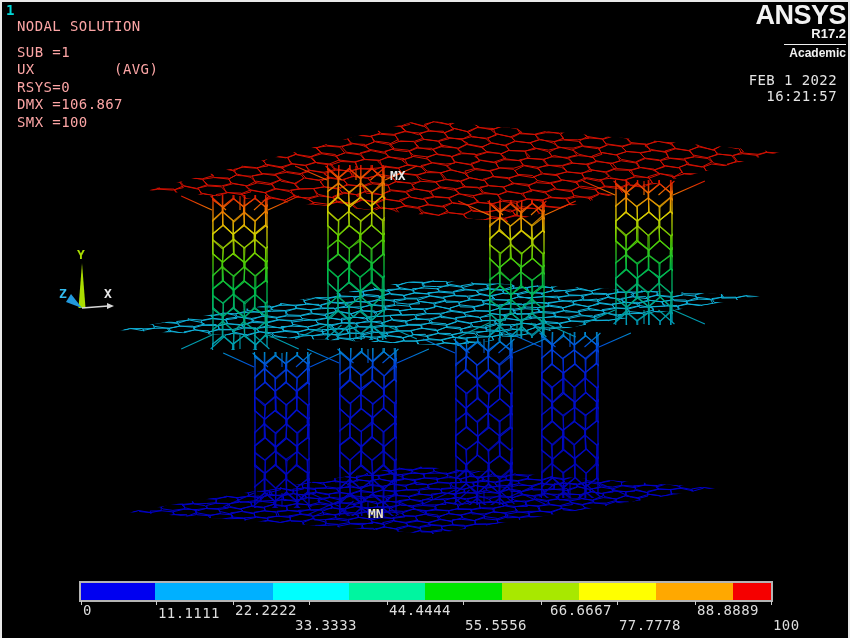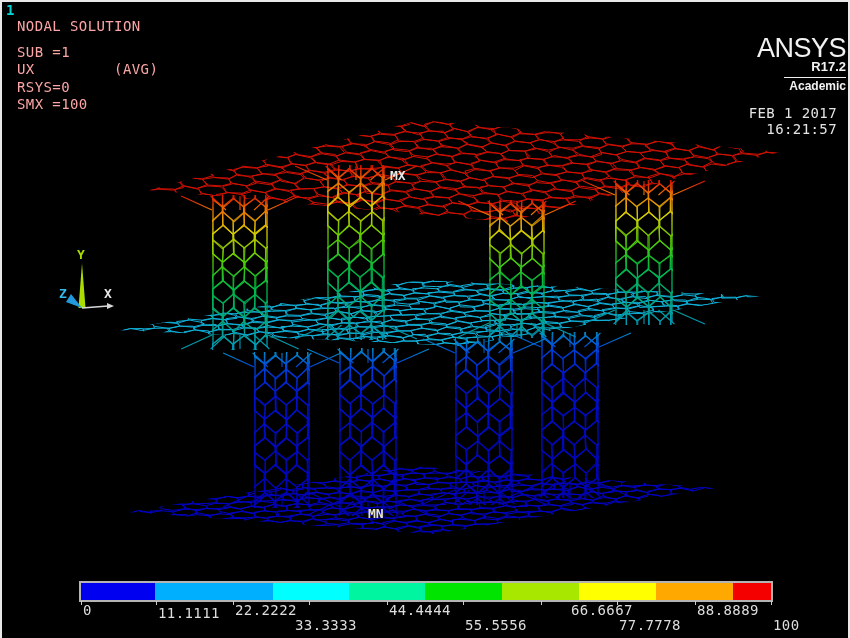--- a/index.html
+++ b/index.html
@@ -7,21 +7,21 @@
           font-family:"DejaVu Sans Mono",monospace;}
   .edge{position:absolute;background:#e8e8e8;}
   .edge-top{left:0;top:0;width:850px;height:2px;}
   .edge-left{left:0;top:0;width:2px;height:638px;}
   .edge-right{left:848px;top:0;width:2px;height:638px;}
   .frame-num{position:absolute;left:6px;top:2px;color:#00d8d8;font-size:14px;font-weight:bold;}
   .info{position:absolute;left:17px;top:18px;color:#fca5a5;font-size:14px;}
   .info div{white-space:pre;line-height:17.5px;letter-spacing:.4px;}
   .info div.first{margin-bottom:8px;}
   .logo{position:absolute;right:4px;top:3px;text-align:right;color:#f2f2f2;}
-  .brand{font-family:"Liberation Sans",sans-serif;font-weight:normal;font-size:27px;line-height:24px;letter-spacing:-.5px;margin-top:33px;}
+  .brand{font-family:"Liberation Sans",sans-serif;font-weight:bold;font-size:27px;line-height:24px;letter-spacing:-.5px;}
   .release{font-family:"Liberation Sans",sans-serif;font-weight:bold;font-size:13px;line-height:14px;}
   .rule{width:62px;height:1px;background:#f0f0f0;margin:3px 0 2px auto;}
   .academic{font-family:"Liberation Sans",sans-serif;font-weight:bold;font-size:12px;line-height:13px;}
   .stamp{font-size:14px;line-height:16px;letter-spacing:.4px;color:#e4e4e4;margin-right:9px;}
   .stamp.date{margin-top:12px;}
   #triad{position:absolute;left:55px;top:245px;}
   #scene{position:absolute;left:0;top:0;}
   #legend{position:absolute;left:0;top:0;width:850px;height:638px;pointer-events:none;}
   .bar{position:absolute;border:2px solid #b4b4b4;display:flex;}
   .seg{height:100%;}
@@ -37,29 +37,30 @@
   <div class="edge edge-left"></div>
   <div class="edge edge-right"></div>
 
   <span class="frame-num">1</span>
 
   <div class="info" id="info-panel">
       <div class="first">NODAL SOLUTION</div>
       <div>SUB =1</div>
       <div>UX         (AVG)</div>
       <div>RSYS=0</div>
+      <div>DMX =106.867</div>
       <div>SMX =100</div>
     </div>
 
   <div class="logo">
     <div class="brand">ANSYS</div>
     <div class="release">R17.2</div>
     <div class="rule"></div>
     <div class="academic">Academic</div>
-    <div class="stamp date">FEB  1 2017</div>
+    <div class="stamp date">FEB  1 2022</div>
     <div class="stamp">16:21:57</div>
   </div>
 
   <svg id="triad" width="70" height="78" viewBox="0 0 70 78">
     <polygon points="27,18 30.5,63 23.5,63" fill="#aadd00"></polygon>
     <line x1="27" y1="63" x2="53" y2="61" stroke-width="1.5" stroke="#d8d8d8"></line>
     <polygon points="52,58 59,61 52,64" fill="#d8d8d8"></polygon>
     <polygon points="27,63 11,57 16,49" fill="#2299dd"></polygon>
     <text x="22" y="14" font-size="13" font-weight="bold" fill="#aadd00">Y</text>
     <text x="49" y="53" font-size="13" font-weight="bold" fill="#e8e8e8">X</text>
@@ -2186,21 +2187,21 @@
       <div class="tlabel" style="left: 158px; top: 605px;">11.1111</div>
       <div class="tick" style="left: 233px; top: 601px;"></div>
       <div class="tlabel" style="left: 235px; top: 602px;">22.2222</div>
       <div class="tick" style="left: 309px; top: 601px;"></div>
       <div class="tlabel" style="left: 295px; top: 617px;">33.3333</div>
       <div class="tick" style="left: 387px; top: 601px;"></div>
       <div class="tlabel" style="left: 389px; top: 602px;">44.4444</div>
       <div class="tick" style="left: 463px; top: 601px;"></div>
       <div class="tlabel" style="left: 465px; top: 617px;">55.5556</div>
       <div class="tick" style="left: 541px; top: 601px;"></div>
-      <div class="tlabel" style="left: 571px; top: 602px;">66.6667</div>
+      <div class="tlabel" style="left: 550px; top: 602px;">66.6667</div>
       <div class="tick" style="left: 617px; top: 601px;"></div>
       <div class="tlabel" style="left: 619px; top: 617px;">77.7778</div>
       <div class="tick" style="left: 695px; top: 601px;"></div>
       <div class="tlabel" style="left: 697px; top: 602px;">88.8889</div>
       <div class="tick" style="left: 771px; top: 601px;"></div>
       <div class="tlabel" style="left: 773px; top: 617px;">100</div>
     </div>
 </div>
 
 </body></html>

